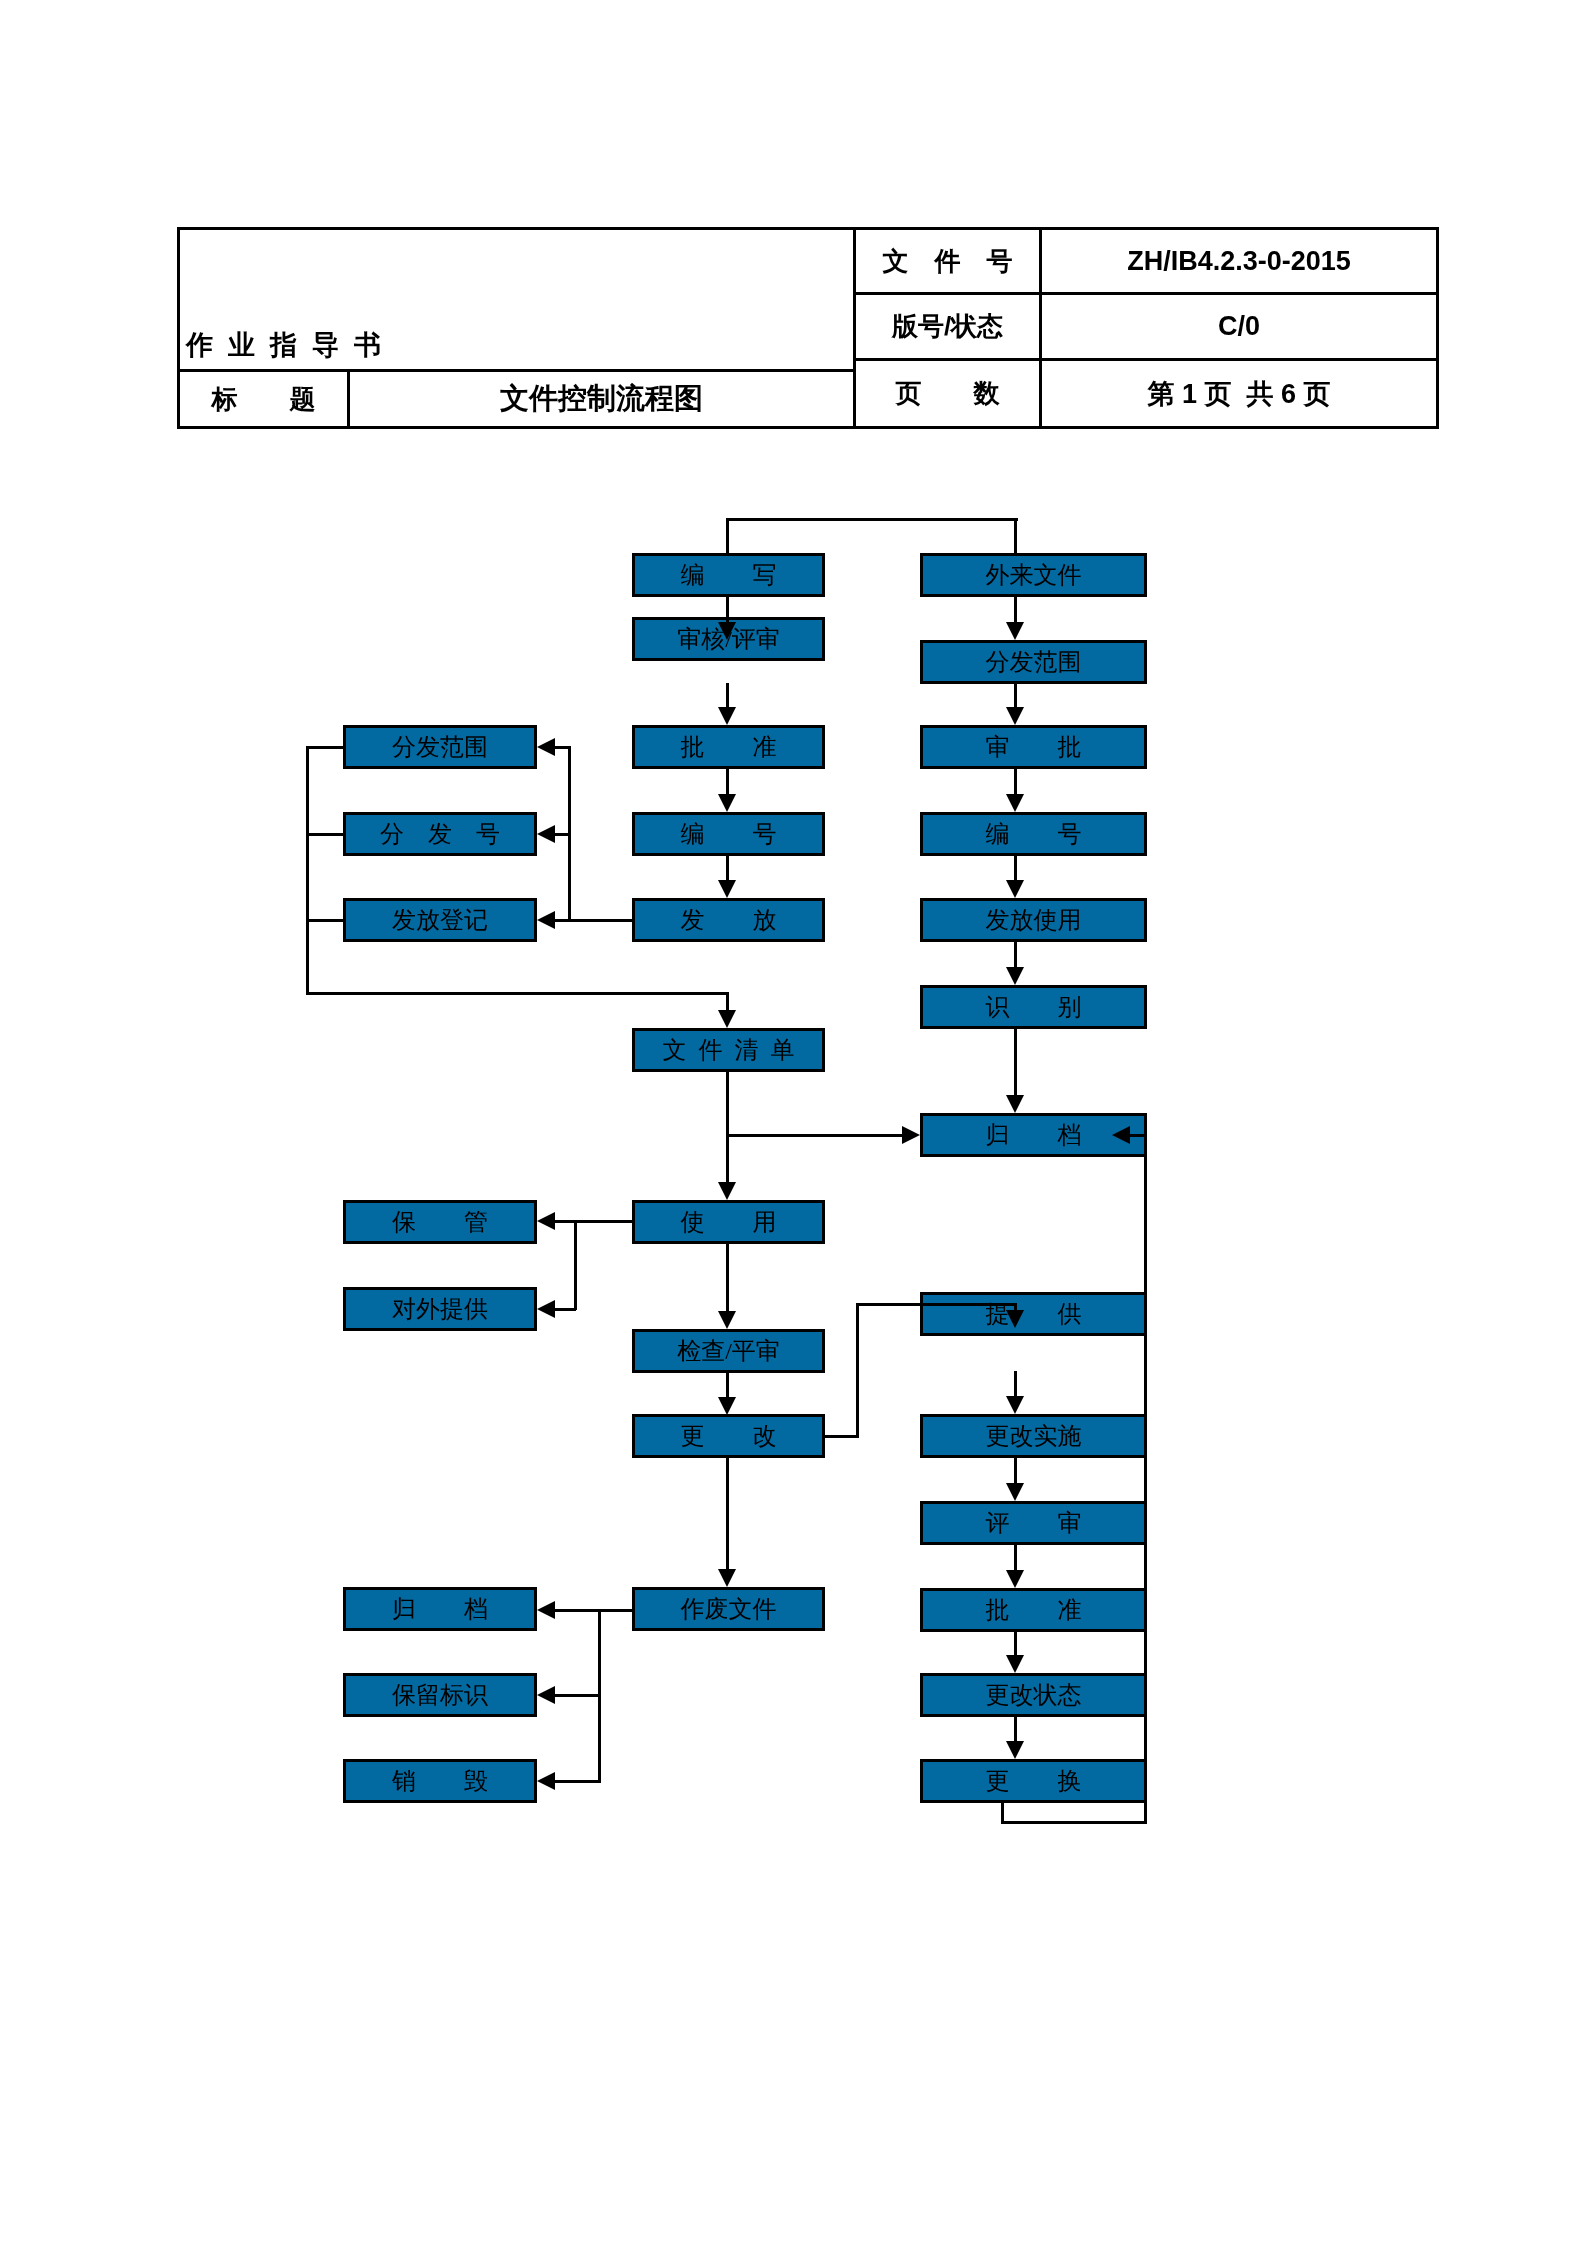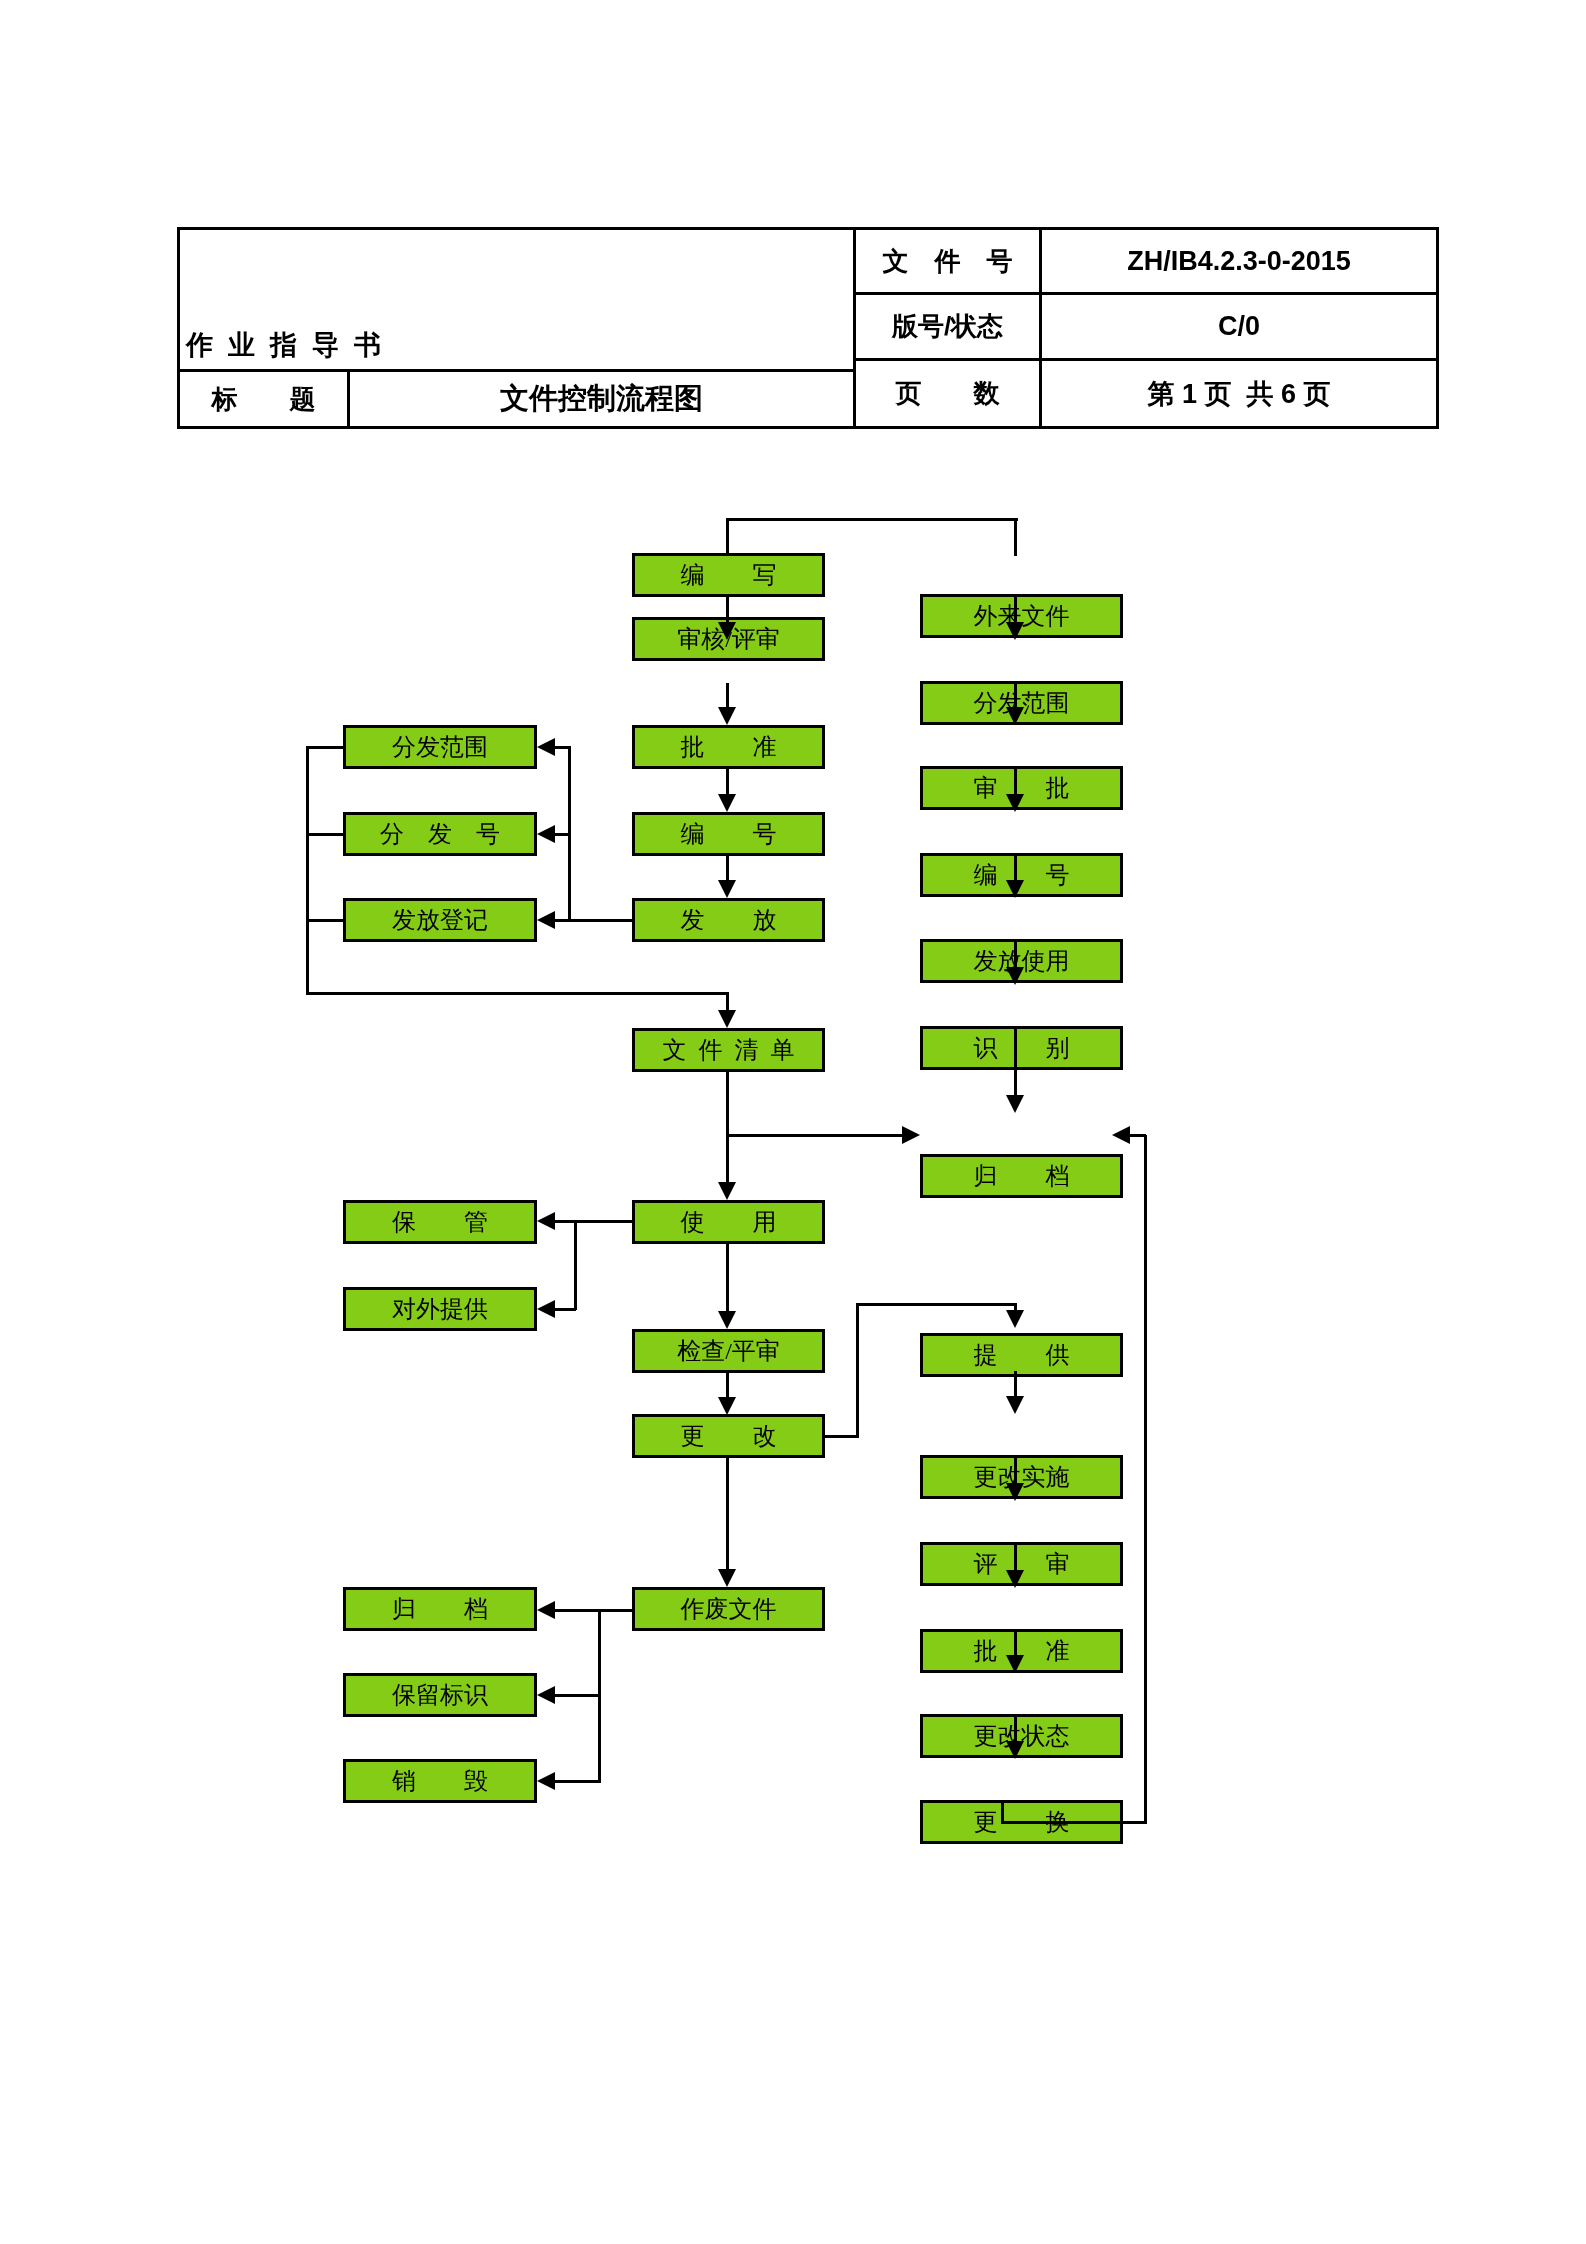--- a/index.html
+++ b/index.html
@@ -8,26 +8,26 @@
   
   .hdr{position:absolute;left:177px;top:227px;width:1259px;height:199px;}
   .hdr table{width:100%;height:100%;border-collapse:collapse;table-layout:fixed;}
   .hdr td{border:3px solid #000;white-space:pre;overflow:hidden;padding:6px;}
   .cell-doctype{vertical-align:bottom;text-align:left;font-size:27px;font-weight:bold;
                 padding-left:170px;padding-bottom:8px;}
   .cell-lbl{text-align:center;vertical-align:middle;font-size:26px;font-weight:bold;}
   .cell-val{text-align:center;vertical-align:middle;font-size:27px;font-weight:bold;}
   .cell-title{text-align:center;vertical-align:middle;font-size:29px;font-weight:bold;}
   
-  .node{position:absolute;height:44px;border:3px solid #000;background:#84cc16;box-sizing:border-box;
+  .node{position:absolute;height:44px;border:3px solid #000;background:#0369a1;box-sizing:border-box;
         display:flex;align-items:center;justify-content:center;
         font-family:"Liberation Serif","DejaVu Serif",serif;font-size:24px;white-space:pre;}
   .cL{left:343px;width:194px;}
   .cM{left:632px;width:193px;}
-  .cR{left:920px;width:203px;margin-top:41px;}
+  .cR{left:920px;width:227px;}
   .vl,.hl{position:absolute;background:#000;}
   .vl{width:3px;}
   .hl{height:3px;}
   .ad,.al,.ar{position:absolute;width:0;height:0;}
   .ad{border-left:9px solid transparent;border-right:9px solid transparent;border-top:18px solid #000;}
   .al{border-top:9px solid transparent;border-bottom:9px solid transparent;border-right:18px solid #000;}
   .ar{border-top:9px solid transparent;border-bottom:9px solid transparent;border-left:18px solid #000;}
 </style>
 </head>
 <body>

